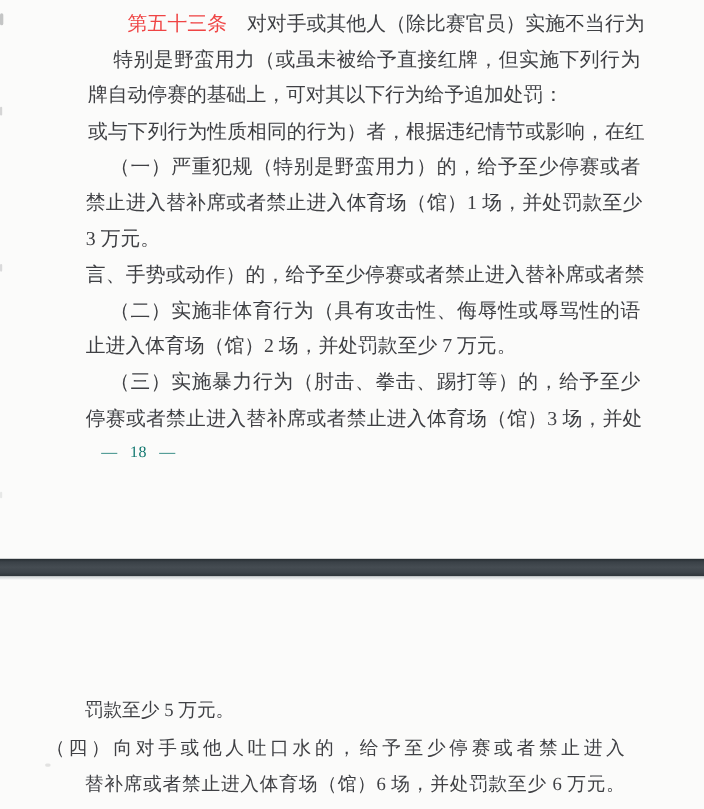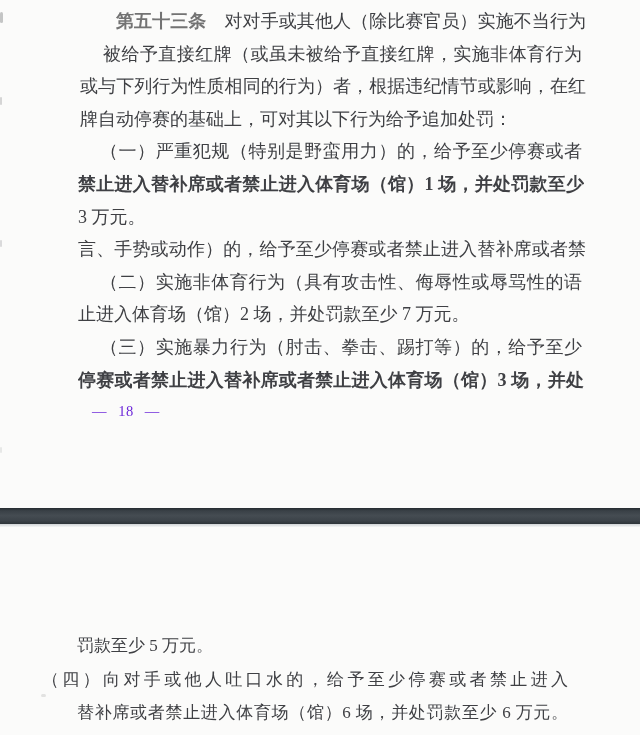--- a/index.html
+++ b/index.html
@@ -33,34 +33,34 @@
     text-align: left;
   }
   .just {
     white-space: normal;
     text-align: justify;
     text-align-last: justify;
     text-justify: inter-character;
     overflow: hidden;
     height: 32.6px;
   }
-  .art { font-weight: bold; color: #737373; }
+  .art { font-weight: normal; color: #ef4444; }
   .ml116 { margin-left: 116px; }
   .ml103 { margin-left: 103px; }
   .ml100 { margin-left: 100px; font-family: Liberation Serif, serif; }
   .ml80  { margin-left: 80px; }
   .ml78  { margin-left: 78px; }
   .mr54  { margin-right: 54px; }
-  .mr56  { margin-right: 56px; font-weight: bold; }
+  .mr56  { margin-right: 56px; }
   .mr58  { margin-right: 58px; }
   .page-num {
     margin-left: 92px;
     font-size: 14.5px;
     line-height: 31px;
-    color: #6d28d9;
+    color: #0f766e;
     word-spacing: 7px;
     letter-spacing: 0.5px;
   }
   
   .separator {
     position: absolute;
     top: 508px;
     left: 0;
     width: 640px;
     height: 16px;
@@ -112,23 +112,23 @@
   .sp4 { left: 0; top: 447px; width: 2px; height: 6px; opacity: .35; }
   .sp5 { left: 41px; top: 694px; width: 5px; height: 3px; opacity: .45; }
 </style>
 </head>
 <body>
 
 <div class="page">
 
   <div class="top-block">
     <div class="ln just ml116 mr54"><span class="art">第五十三条</span><span>　对对手或其他人（除比赛官员）实施不当行为</span></div>
-    <div class="ln just ml103 mr58">被给予直接红牌（或虽未被给予直接红牌，实施非体育行为</div>
+    <div class="ln just ml103 mr58">特别是野蛮用力（或虽未被给予直接红牌，但实施下列行为</div>
+    <div class="ln ml80">牌自动停赛的基础上，可对其以下行为给予追加处罚：</div>
     <div class="ln just ml80 mr54">或与下列行为性质相同的行为）者，根据违纪情节或影响，在红</div>
-    <div class="ln ml80">牌自动停赛的基础上，可对其以下行为给予追加处罚：</div>
     <div class="ln just ml100 mr58">（一）严重犯规（特别是野蛮用力）的，给予至少停赛或者</div>
     <div class="ln just ml78 mr56">禁止进入替补席或者禁止进入体育场（馆）1 场，并处罚款至少</div>
     <div class="ln ml78">3 万元。</div>
     <div class="ln just ml78 mr54">言、手势或动作）的，给予至少停赛或者禁止进入替补席或者禁</div>
     <div class="ln just ml100 mr58">（二）实施非体育行为（具有攻击性、侮辱性或辱骂性的语</div>
     <div class="ln ml78">止进入体育场（馆）2 场，并处罚款至少 7 万元。</div>
     <div class="ln just ml100 mr58">（三）实施暴力行为（肘击、拳击、踢打等）的，给予至少</div>
     <div class="ln just ml78 mr56">停赛或者禁止进入替补席或者禁止进入体育场（馆）3 场，并处</div>
     <div class="ln page-num">— 18 —</div>
   </div>

